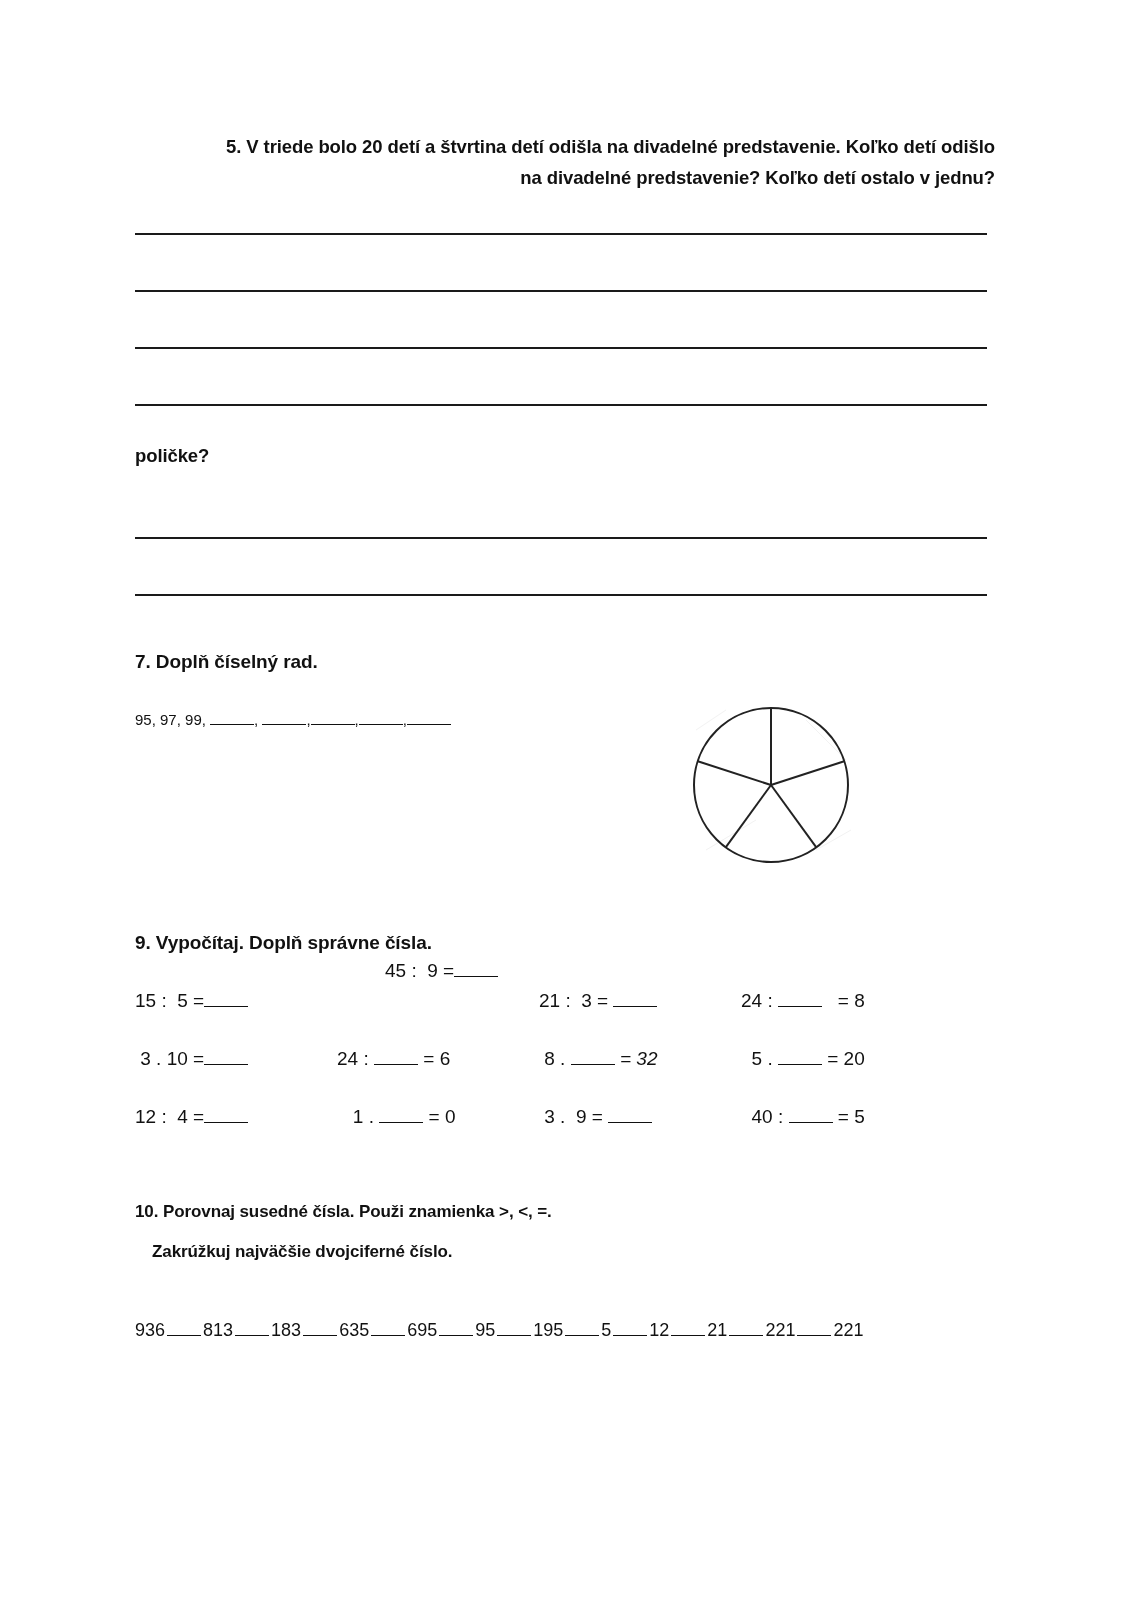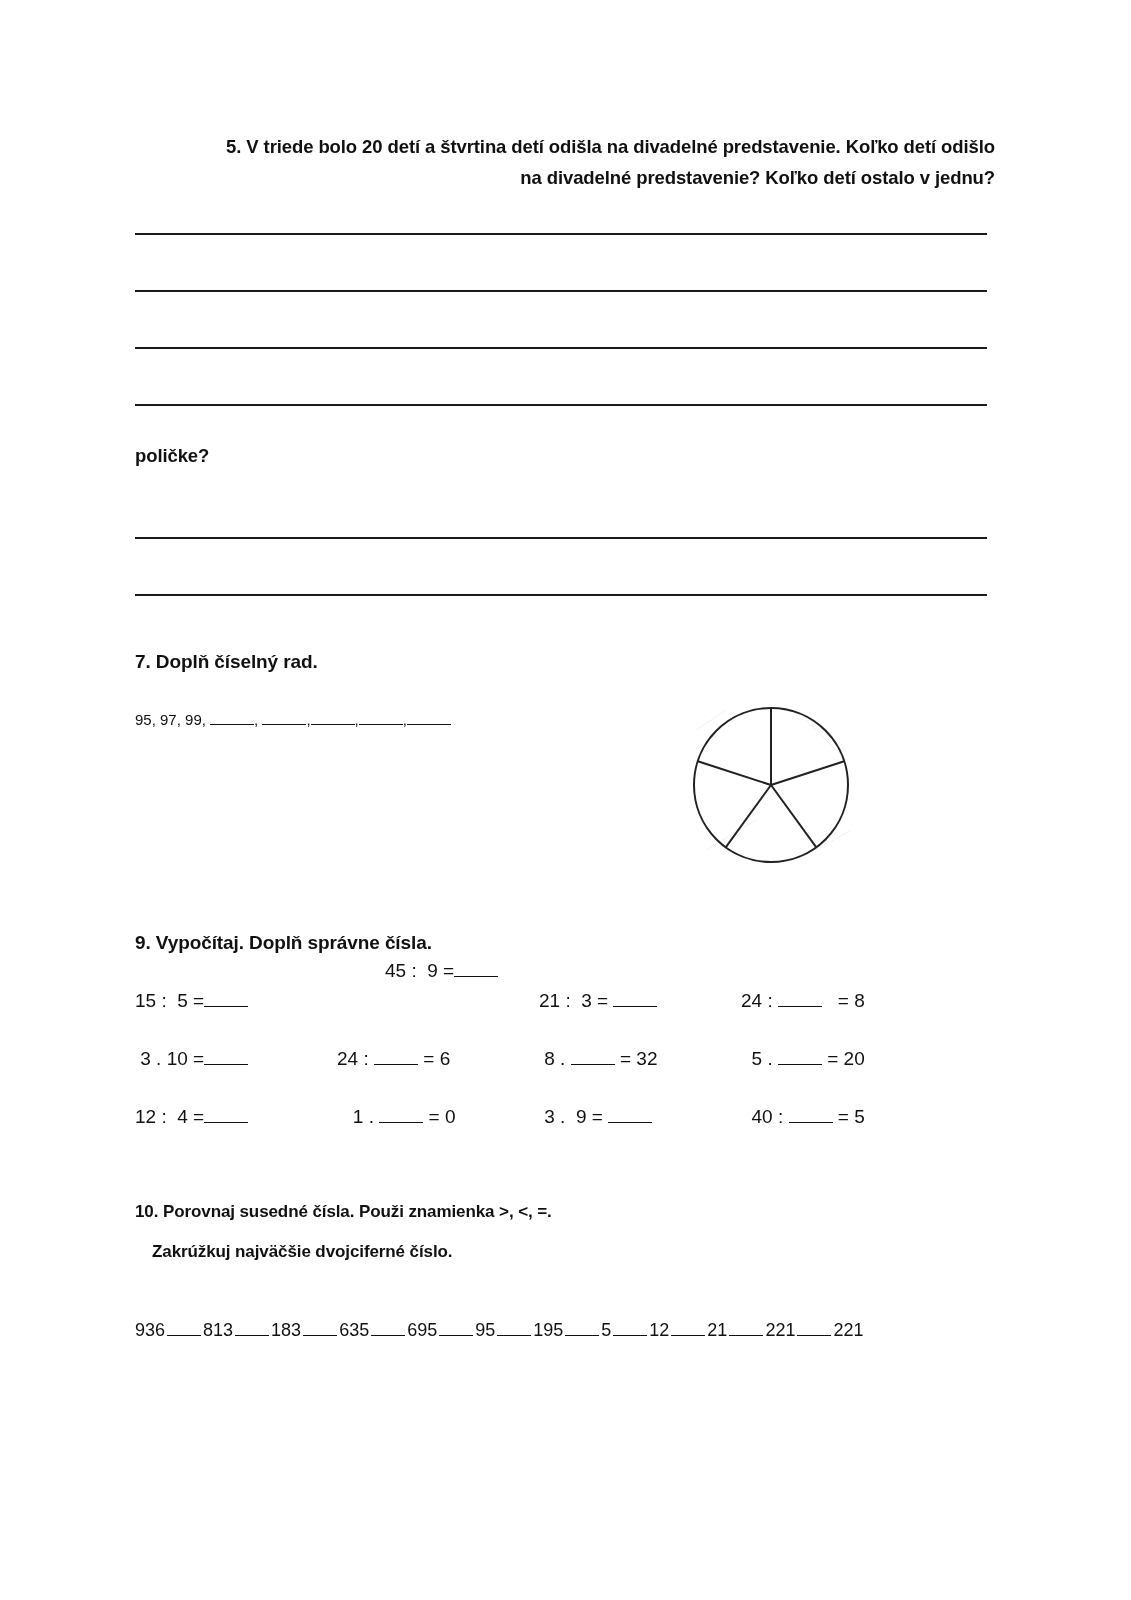--- a/index.html
+++ b/index.html
@@ -141,21 +141,21 @@
 
   <div class="abs q-title" style="left:135px; top:927px;">9. Vypočítaj. Doplň správne čísla.</div>
 
   <div id="q9-grid">
       <div class="eq" style="left: 135px; top: 988px;"><span style="white-space: pre;">15 :  5 =</span><span class="blank"></span><span style="white-space: pre;"></span></div>
       <div class="eq" style="left: 337px; top: 958px; margin-left: 48px;"><span style="white-space: pre;">45 :  9 =</span><span class="blank"></span><span style="white-space: pre;"></span></div>
       <div class="eq" style="left: 539px; top: 988px;"><span style="white-space: pre;">21 :  3 = </span><span class="blank"></span><span style="white-space: pre;"></span></div>
       <div class="eq" style="left: 741px; top: 988px;"><span style="white-space: pre;">24 : </span><span class="blank"></span><span style="white-space: pre;">   = 8</span></div>
       <div class="eq" style="left: 135px; top: 1046px;"><span style="white-space: pre;"> 3 . 10 =</span><span class="blank"></span><span style="white-space: pre;"></span></div>
       <div class="eq" style="left: 337px; top: 1046px;"><span style="white-space: pre;">24 : </span><span class="blank"></span><span style="white-space: pre;"> = 6</span></div>
-      <div class="eq" style="left: 539px; top: 1046px;"><span style="white-space: pre;"> 8 . </span><span class="blank"></span><span style="white-space: pre;"> = 32</span></div>
+      <div class="eq" style="left: 539px; top: 1046px;"><span style="white-space: pre;"> 8 . </span><span class="blank"></span><span style="white-space: pre; font-style: italic;"> = 32</span></div>
       <div class="eq" style="left: 741px; top: 1046px;"><span style="white-space: pre;">  5 . </span><span class="blank"></span><span style="white-space: pre;"> = 20</span></div>
       <div class="eq" style="left: 135px; top: 1104px;"><span style="white-space: pre;">12 :  4 =</span><span class="blank"></span><span style="white-space: pre;"></span></div>
       <div class="eq" style="left: 337px; top: 1104px;"><span style="white-space: pre;">   1 . </span><span class="blank"></span><span style="white-space: pre;"> = 0</span></div>
       <div class="eq" style="left: 539px; top: 1104px;"><span style="white-space: pre;"> 3 .  9 = </span><span class="blank"></span><span style="white-space: pre;"></span></div>
       <div class="eq" style="left: 741px; top: 1104px;"><span style="white-space: pre;">  40 : </span><span class="blank"></span><span style="white-space: pre;"> = 5</span></div>
     </div>
 
   <div class="abs q-title" style="left:135px; top:1196px; font-size:17px;">10. Porovnaj susedné čísla. Použi znamienka &gt;, &lt;, =.</div>
   <div class="abs q-title" style="left:152px; top:1236px; font-size:17px;">Zakrúžkuj najväčšie dvojciferné číslo.</div>
 

